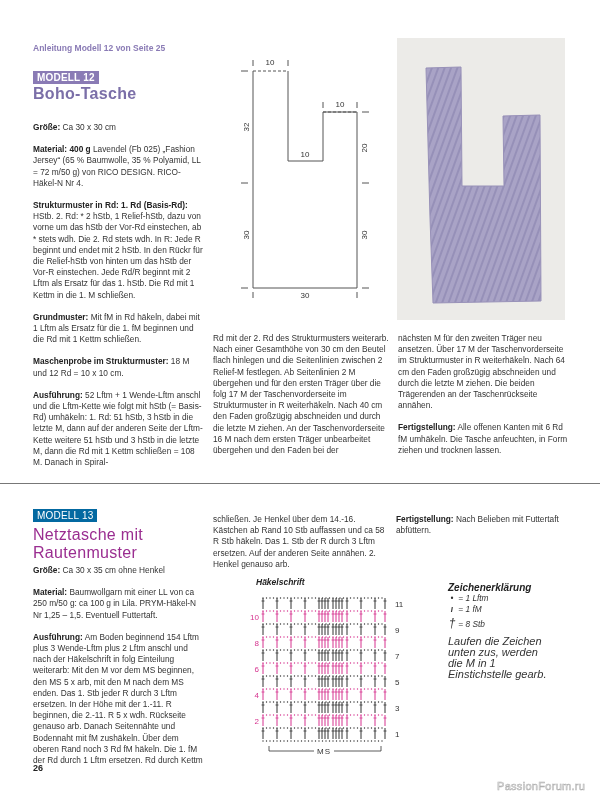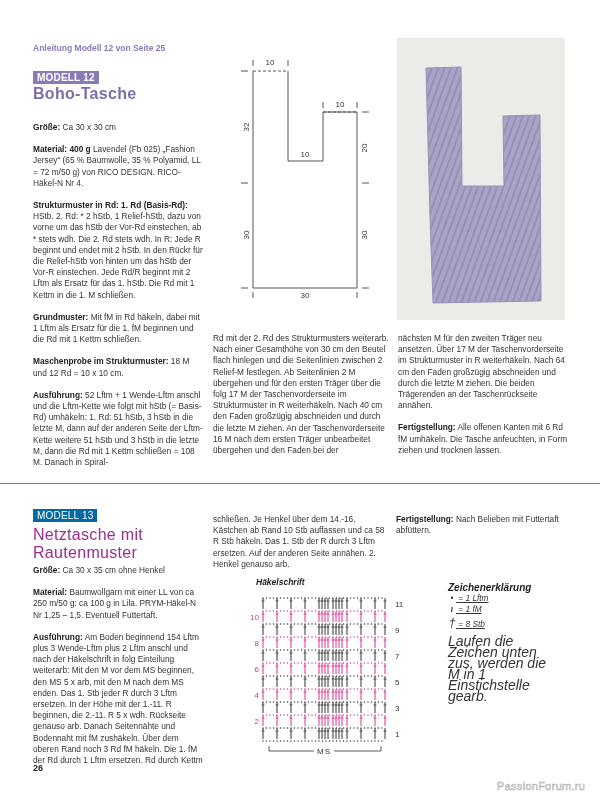--- a/index.html
+++ b/index.html
@@ -12,22 +12,22 @@
   .badge { display:inline-block; color:#fff; font-size:10px; padding:1px 4px 0 4px; line-height:12px; letter-spacing:0.2px; }
   .badge12 { background:#8a7bb5; }
   .badge13 { background:#0369a1; }
   .title12 { font-size:16px; color:#7b6fa8; line-height:18px; letter-spacing:0.3px; }
   .title13 { font-size:16px; color:#9a2d90; line-height:18px; letter-spacing:0.3px; }
   .divider { left:0; top:483px; width:600px; height:1px; background:#777; }
   .photo { left:397px; top:38px; width:168px; height:282px; background:#ecebe8; }
   .pagenum { left:33px; top:763px; font-size:9px; font-weight:bold; color:#222; }
   .watermark { left:497px; top:780px; font-size:11px; color:#fff; -webkit-text-stroke:0.6px #b0b0b0; letter-spacing:0.3px;text-align:right; }
   .legend-title { font-style:italic; font-weight:bold; font-size:10px; color:#222; }
-  .legend-item { font-style:italic; font-size:8.3px; color:#333; line-height:11px;text-decoration:underline; }
-  .legend-note { font-style:italic; font-size:14px; color:#333; line-height:11px; }
+  .legend-item { font-style:italic; font-size:8.3px; color:#333; line-height:11px; }
+  .legend-note { font-style:italic; font-size:11px; color:#333; line-height:11px; }
   .chart-title { font-style:italic; font-weight:bold; font-size:8.5px; color:#222; }
 </style>
 </head>
 <body>
 
 <div class="abs hdr-ref">Anleitung Modell 12 von Seite 25</div>
 
 <div class="abs" style="left:33px; top:67px;font-weight:bold;">
   <span class="badge badge12">MODELL 12</span>
   <div class="title12">Boho-Tasche</div>

